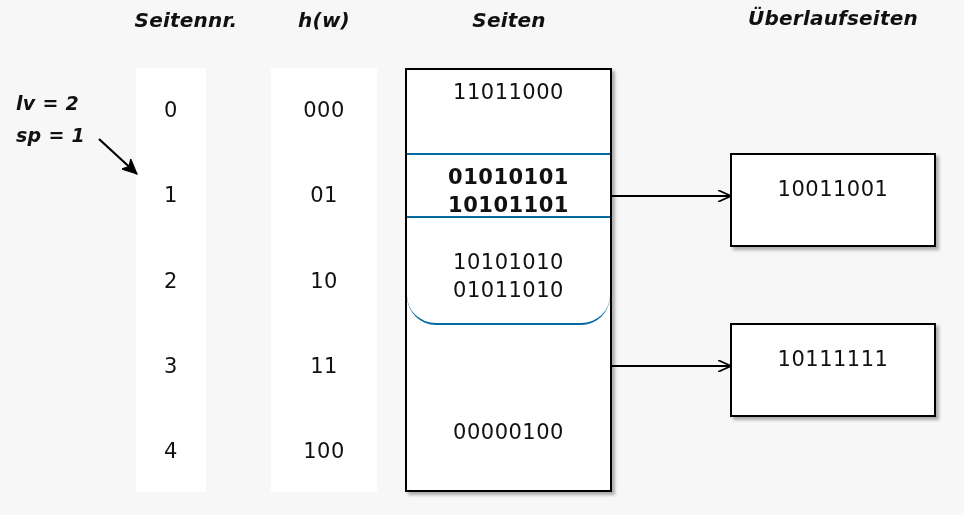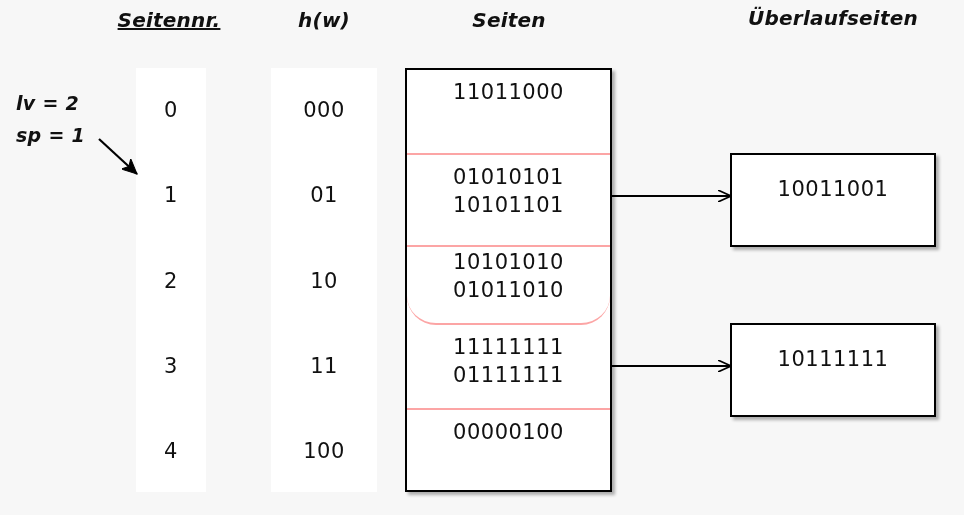--- a/index.html
+++ b/index.html
@@ -72,21 +72,21 @@
     background: #ffffff;
     border: 2px solid #000000;
     box-sizing: border-box;
     box-shadow: 3px 3px 3px rgba(0,0,0,0.30);
   }
   .page-cell {
     position: absolute;
     left: 0;
     width: 100%;
     box-sizing: border-box;
-    border-bottom: 2px solid #fca5a5;
+    border-bottom: 2px solid #0369a1;
     display: flex;
     flex-direction: column;
     align-items: center;
     padding-top: 8px;
   }
   .page-cell.last { border-bottom: none; border-radius: 26px; }
   .rec {
     font-size: 21px;
     color: #111111;
     line-height: 28px;
@@ -119,21 +119,21 @@
     width: 964px;
     height: 515px;
     pointer-events: none;
   }
 </style>
 </head>
 <body>
 
 <div id="canvas">
 
-  <div class="hdr" style="left:169px; top:8px;text-decoration:underline;">Seitennr.</div>
+  <div class="hdr" style="left:186px; top:8px;">Seitennr.</div>
   <div class="hdr" style="left:324px; top:8px;">h(w)</div>
   <div class="hdr" style="left:509px; top:8px;">Seiten</div>
   <div class="hdr" style="left:833px; top:6px;">Überlaufseiten</div>
 
   <div class="marker" id="marker-lv">lv = 2</div>
   <div class="marker" id="marker-sp">sp = 1</div>
 
   <div class="col-strip" id="col-seitennr"></div>
   <div class="col-strip" id="col-hw"></div>
 
@@ -146,31 +146,27 @@
   <div class="cell-text" style="left:324px; top:110px;">000</div>
   <div class="cell-text" style="left:324px; top:195px;">01</div>
   <div class="cell-text" style="left:324px; top:281px;">10</div>
   <div class="cell-text" style="left:324px; top:366px;">11</div>
   <div class="cell-text" style="left:324px; top:451px;">100</div>
 
   <div id="page-table">
     <div class="page-cell" style="top:0px;   height:85px;">
       <span class="rec">11011000</span>
     </div>
-    <div class="page-cell" style="top:85px;  height:92px;">
+    <div class="page-cell" style="top:85px;  height:63px;font-weight:bold;">
       <span class="rec">01010101</span>
       <span class="rec">10101101</span>
     </div>
     <div class="page-cell" style="top:170px; height:85px;border-radius:29px;">
       <span class="rec">10101010</span>
       <span class="rec">01011010</span>
-    </div>
-    <div class="page-cell" style="top:255px; height:85px;">
-      <span class="rec">11111111</span>
-      <span class="rec">01111111</span>
     </div>
     <div class="page-cell last" style="top:340px; height:84px;">
       <span class="rec">00000100</span>
     </div>
   </div>
 
   <div class="ovf-box" id="ovf-0">
     <span class="rec">10011001</span>
   </div>
   <div class="ovf-box" id="ovf-1">

